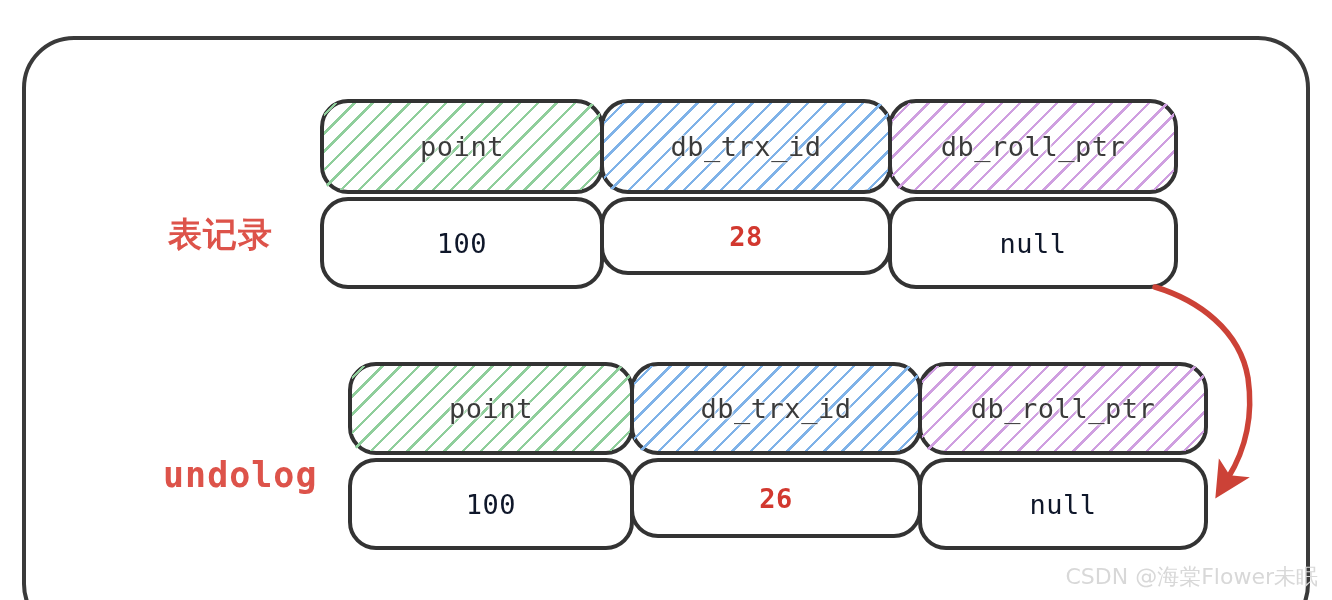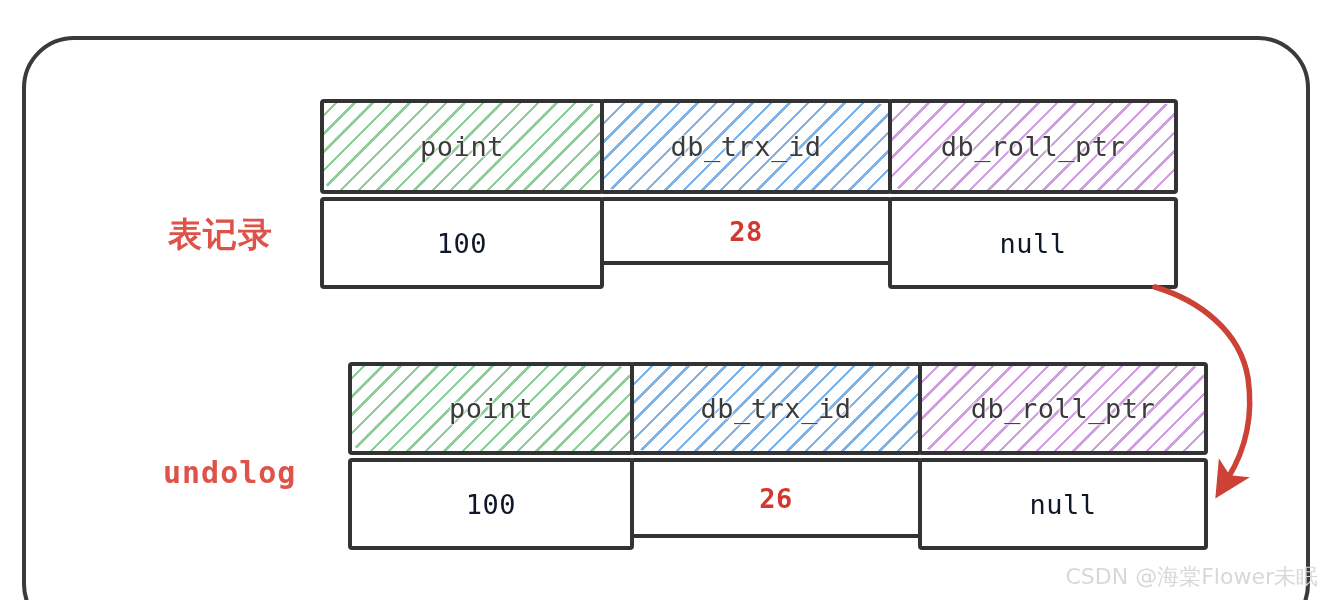--- a/index.html
+++ b/index.html
@@ -35,21 +35,21 @@
   }
   .table-row {
     position: absolute;
     left: 0;
     display: flex;
   }
   .cell {
     position: relative;
     box-sizing: border-box;
     border: 4px solid #333333;
-    border-radius: 4px;
+    border-radius: 28px;
     background: #ffffff;
     display: flex;
     align-items: center;
     justify-content: center;
     margin-left: -4px;
   }
   .cell:first-child { margin-left: 0; }
 
   .cell-label {
     font-size: 27px;
@@ -95,21 +95,21 @@
     background-image: repeating-linear-gradient(
       -45deg,
       #cf9fe0 0px, #cf9fe0 2.5px,
       rgba(255,255,255,0) 2.5px, rgba(255,255,255,0) 13px);
   }
 
   
   .side-label {
     position: absolute;
     color: #dd534a;
-    font-size: 30px;
+    font-size: 35px;
     font-weight: bold;
     letter-spacing: 1px;
     white-space: nowrap;
   }
   .side-label.cjk {
     font-family: Liberation Mono, monospace;
     font-size: 34px;
   }
 
   
@@ -157,21 +157,21 @@
       <div class="cell" style="width:290px; height:95px;">
         <span class="hatch hatch-purple"></span>
         <span class="cell-label">db_roll_ptr</span>
       </div>
     </div>
 
     <div class="table-row" style="top:98px;">
       <div class="cell" style="width:284px; height:92px;">
         <span class="cell-value">100</span>
       </div>
-      <div class="cell" style="width:292px; height:68px;">
+      <div class="cell" style="width:292px; height:78px;">
         <span class="cell-value accent">28</span>
       </div>
       <div class="cell" style="width:290px; height:92px;">
         <span class="cell-value">null</span>
       </div>
     </div>
   </div>
 
   <div class="side-label" style="left:163px; top:455px;">undolog</div>
 

